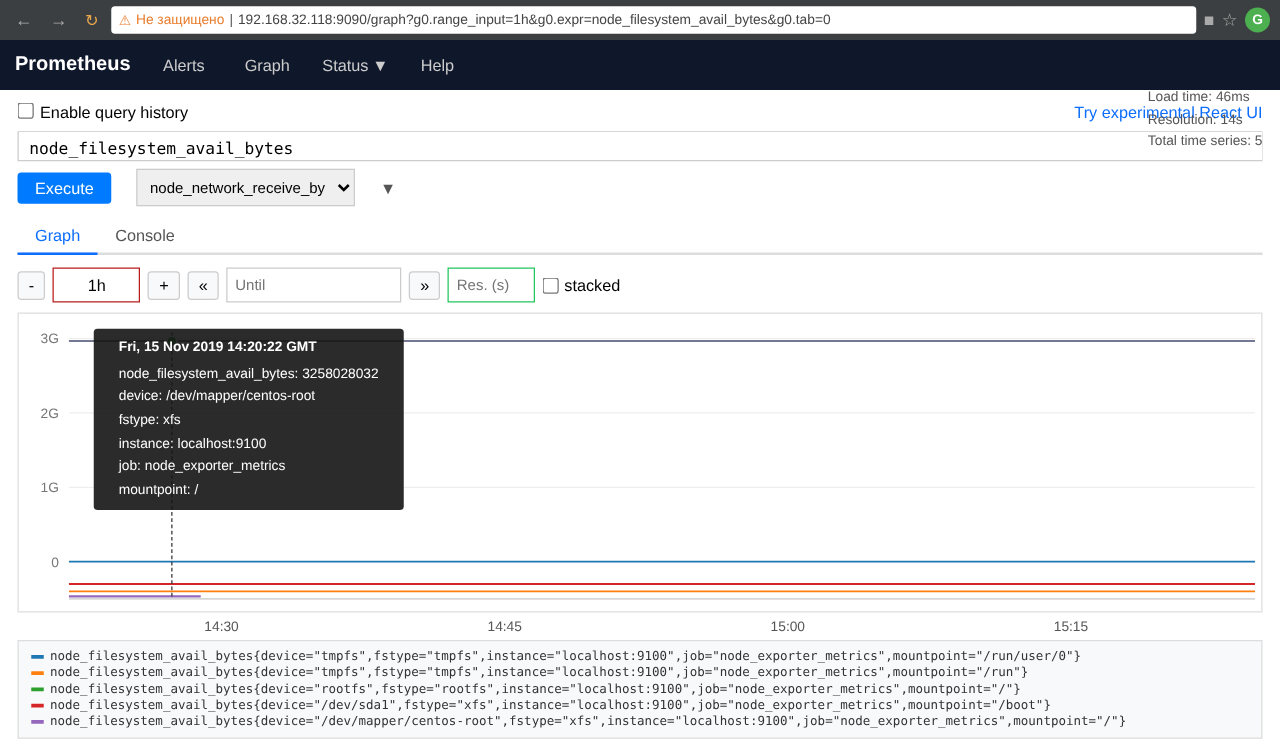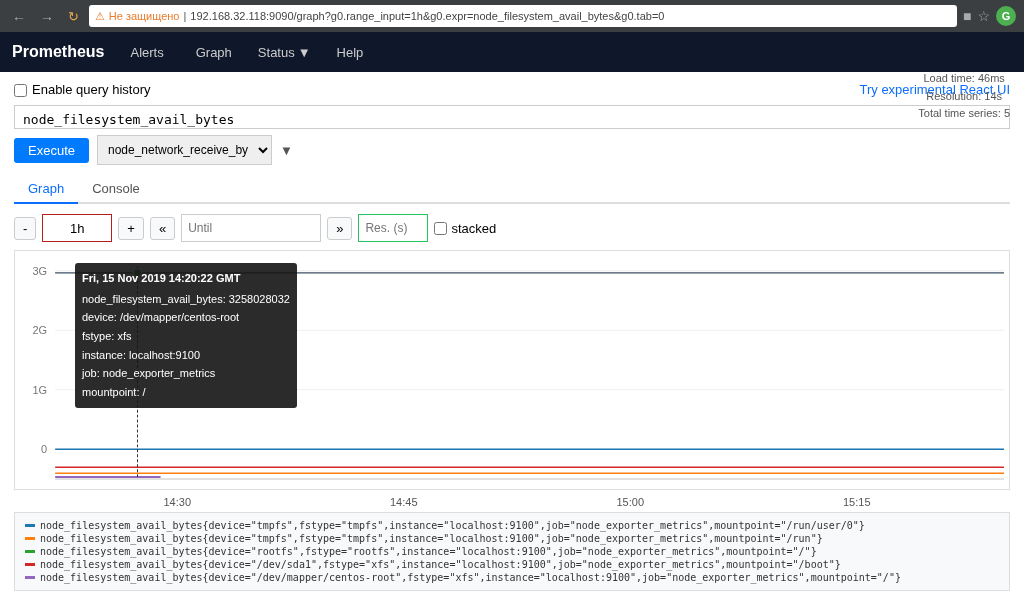--- a/index.html
+++ b/index.html
@@ -76,21 +76,21 @@
     .main { padding: 10px 14px; }
 
     .query-history-row {
       display: flex;
       justify-content: space-between;
       align-items: center;
       margin-bottom: 8px;
     }
     .checkbox-label {
       display: flex;
-      align-items: flex-end;
+      align-items: flex-start;
       gap: 5px;
       font-size: 13px;
     }
     .react-link { color: #0d6efd; font-size: 13px; cursor: pointer; text-decoration: none; }
 
     .query-input-row {
       display: flex;
       gap: 0;
       margin-bottom: 6px;
       position: relative;
@@ -102,21 +102,21 @@
       padding: 6px 8px;
       font-size: 13px;
       font-family: monospace;
       resize: none;
       outline: none;
     }
 
     .execute-row {
       display: flex;
       align-items: center;
-      gap: 8px;
+      gap: 20px;
       margin-bottom: 10px;
     }
     .execute-btn {
       background: #007bff;
       color: #fff;
       border: none;
       padding: 5px 14px;
       font-size: 13px;
       cursor: pointer;
       border-radius: 3px;
@@ -128,21 +128,21 @@
       font-size: 12px;
       cursor: pointer;
     }
 
     .meta-info {
       position: absolute;
       right: 14px;
       top: 70px;
       font-size: 11px;
       color: #555;
-      text-align: center;
+      text-align: left;
       line-height: 1.6;
     }
 
     
     .tabs {
       display: flex;
       border-bottom: 2px solid #ddd;
       margin-bottom: 10px;
     }
     .tab {
@@ -210,21 +210,21 @@
     }
 
     
     .tooltip-box {
       position: absolute;
       top: 12px;
       left: 60px;
       background: rgba(20,20,20,0.9);
       color: #fff;
       font-size: 11px;
-      padding: 6px 7px;
+      padding: 6px 20px;
       border-radius: 3px;
       z-index: 10;
       white-space: nowrap;
       line-height: 1.7;
     }
     .tooltip-title { font-weight: bold; color: #fff; margin-bottom: 2px; }
 
     
     .legend {
       background: #f8f9fa;

